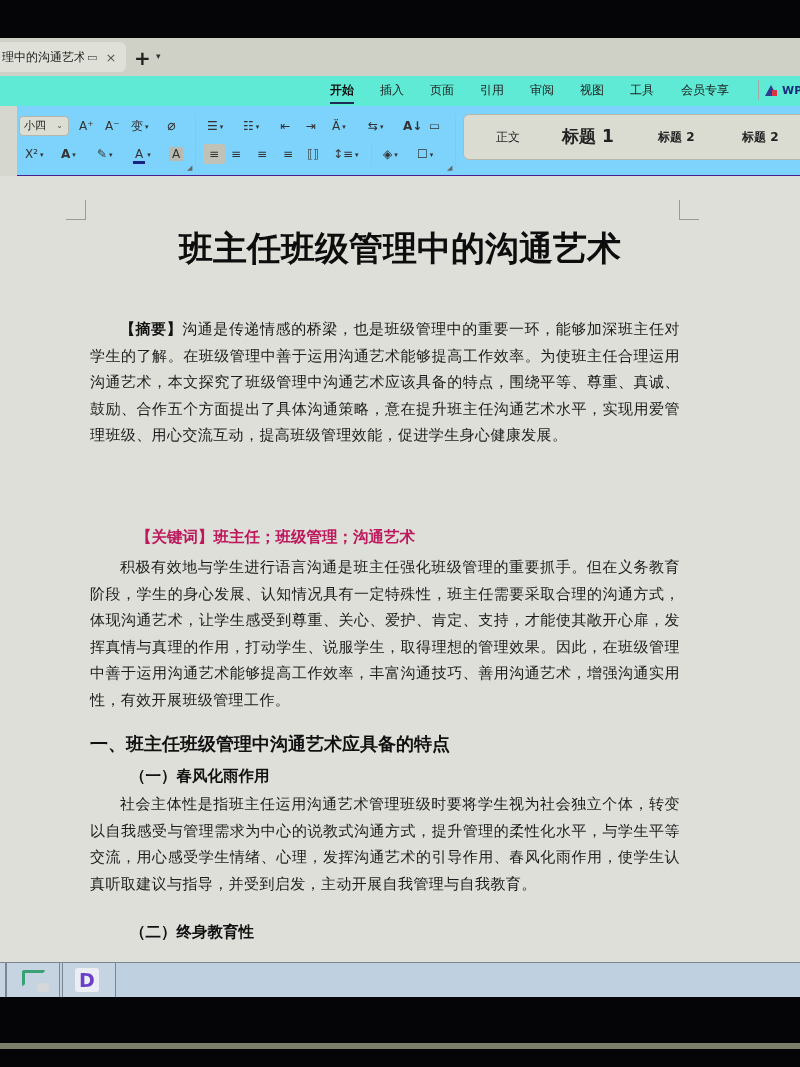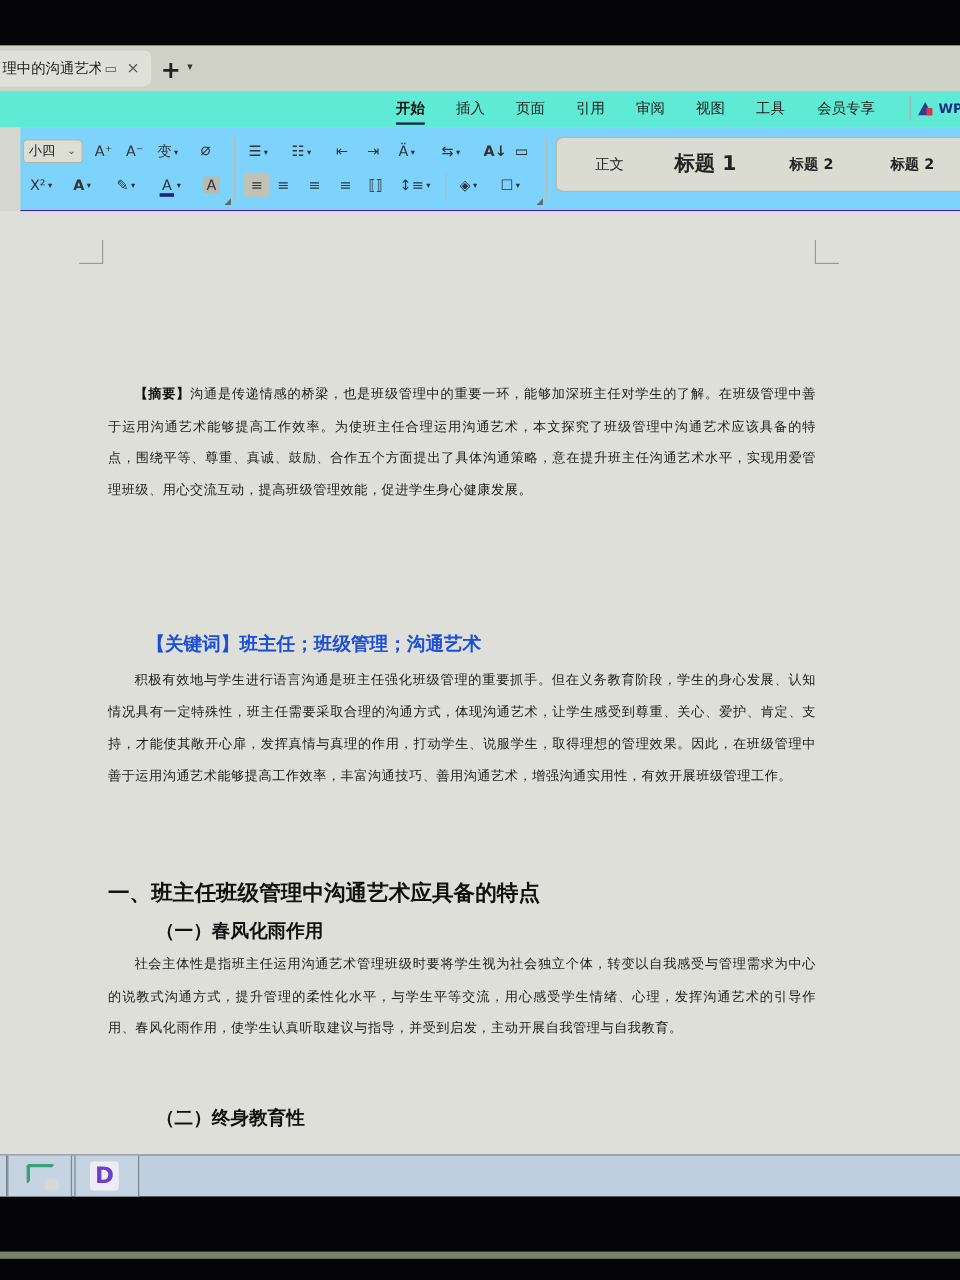--- a/index.html
+++ b/index.html
@@ -80,28 +80,28 @@
       background: #dedfd9;
     }
     .crop-mark { position: absolute; border-color: #9a9c94; border-style: solid; width: 20px; height: 20px; }
     .doc-title {
       position: absolute; left: 0; width: 800px; top: 50px; text-align: center;
       font-family: "DejaVu Serif", "Liberation Serif", serif; font-weight: bold;
       font-size: 34px; color: #0d0d0d; letter-spacing: 0px;
     }
     .para {
       position: absolute; left: 90px; width: 590px;
-      font-size: 11px; line-height: 26.5px; color: #1c1c1c;
+      font-size: 15px; line-height: 26.5px; color: #1c1c1c;
       font-family: "DejaVu Sans", "Liberation Sans", sans-serif;
       text-align: justify; text-indent: 2em;
       letter-spacing: 0.4px;
     }
     .para b { font-weight: bold; color: #111; }
     .keywords {
-      position: absolute; left: 122px; font-size: 15.5px; font-weight: bold; color: #1d4ed8;
+      position: absolute; left: 136px; font-size: 15.5px; font-weight: bold; color: #be185d;
     }
     .heading1 {
       position: absolute; left: 90px; font-size: 18px; font-weight: bold; color: #111;
       font-family: "DejaVu Serif", "Liberation Serif", serif;
     }
     .heading2 {
       position: absolute; left: 130px; font-size: 15.5px; font-weight: bold; color: #111;
     }
 
     
@@ -202,20 +202,21 @@
       <span class="style-item" style="left:98px;top:10px;font-size:17px;font-weight:bold">标题 1</span>
       <span class="style-item" style="left:194px;top:14px;font-size:12px;font-weight:bold">标题 2</span>
       <span class="style-item" style="left:278px;top:14px;font-size:12px;font-weight:bold">标题 2</span>
     </div>
   </div>
 
   <div class="doc-area">
     <span class="crop-mark" style="left:66px;top:24px;border-width:0 1px 1px 0"></span>
     <span class="crop-mark" style="left:679px;top:24px;border-width:0 0 1px 1px"></span>
 
+    <h1 class="doc-title">班主任班级管理中的沟通艺术</h1>
 
     <p class="para" style="top:140px"><b>【摘要】</b><span>沟通是传递情感的桥梁，也是班级管理中的重要一环，能够加深班主任对学生的了解。在班级管理中善于运用沟通艺术能够提高工作效率。为使班主任合理运用沟通艺术，本文探究了班级管理中沟通艺术应该具备的特点，围绕平等、尊重、真诚、鼓励、合作五个方面提出了具体沟通策略，意在提升班主任沟通艺术水平，实现用爱管理班级、用心交流互动，提高班级管理效能，促进学生身心健康发展。</span></p>
 
     <div class="keywords" style="top:351px">【关键词】班主任；班级管理；沟通艺术</div>
 
     <p class="para" style="top:378px">积极有效地与学生进行语言沟通是班主任强化班级管理的重要抓手。但在义务教育阶段，学生的身心发展、认知情况具有一定特殊性，班主任需要采取合理的沟通方式，体现沟通艺术，让学生感受到尊重、关心、爱护、肯定、支持，才能使其敞开心扉，发挥真情与真理的作用，打动学生、说服学生，取得理想的管理效果。因此，在班级管理中善于运用沟通艺术能够提高工作效率，丰富沟通技巧、善用沟通艺术，增强沟通实用性，有效开展班级管理工作。</p>
 
     <div class="heading1" style="top:556px">一、班主任班级管理中沟通艺术应具备的特点</div>
 
     <div class="heading2" style="top:590px">（一）春风化雨作用</div>

